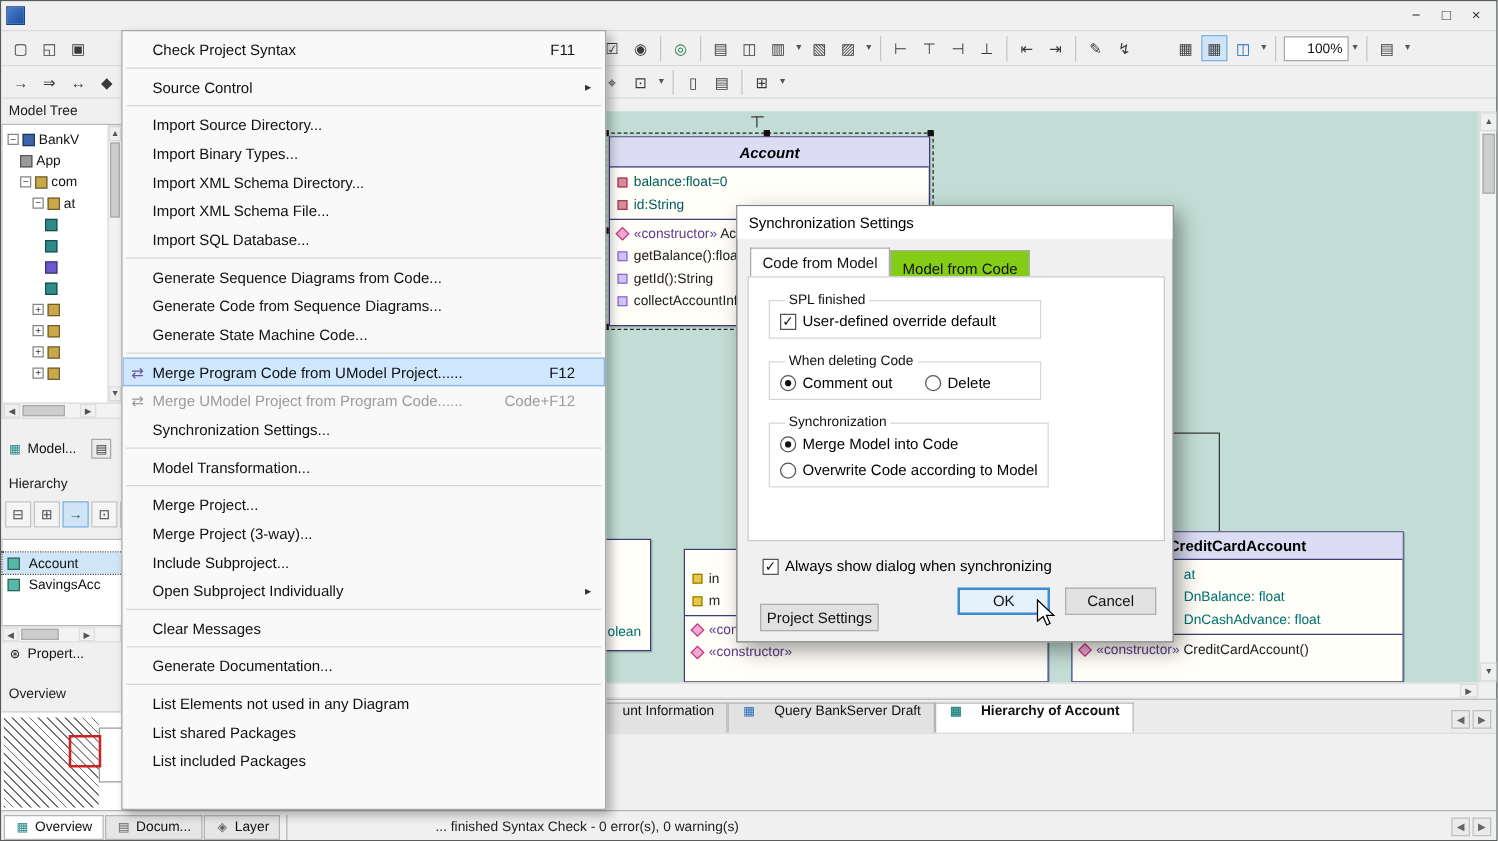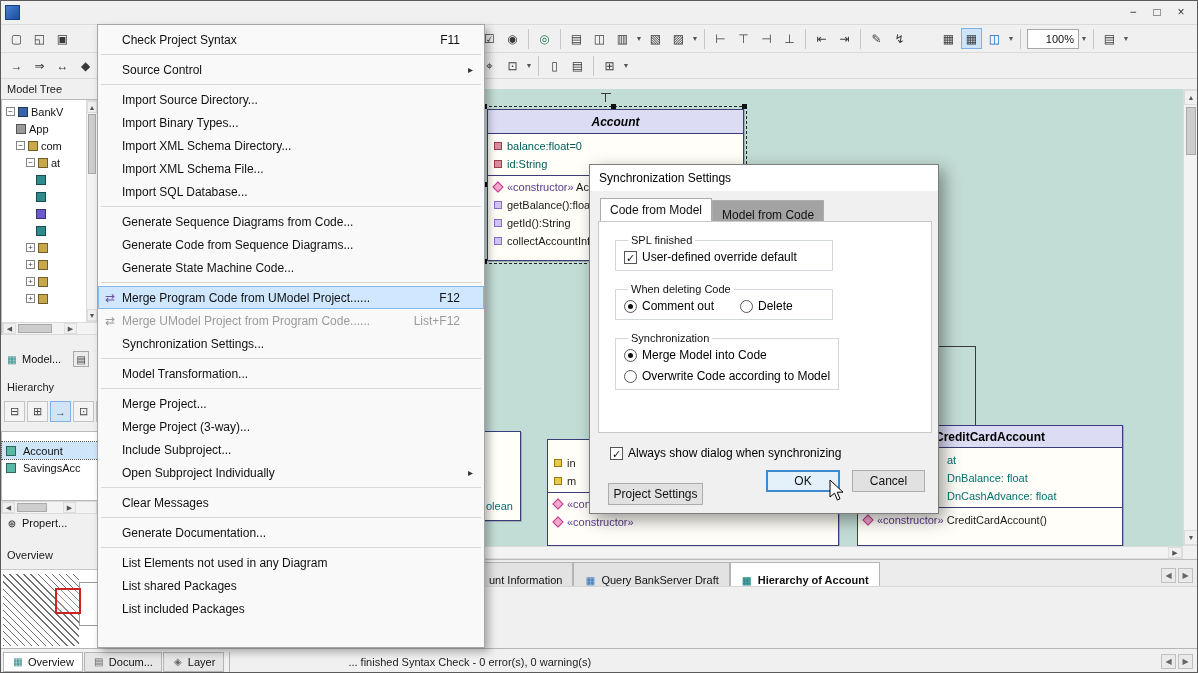--- a/index.html
+++ b/index.html
@@ -65,34 +65,34 @@
 .ctor .cic{transform:rotate(45deg);border-color:#c03a8c;background:#f4a8ce}
 .attr .ctx{color:#005c5c}
 .attr.plain .ctx{color:#222}
 .op .ctx{color:#1a1a1a}
 .stereo{color:#5a3a8a}
 .cc-off .ctx{margin-left:70px;color:#007070}
 .gline{position:absolute;background:#3a3a3a}
 .handle{position:absolute;width:5px;height:5px;background:#111}
 
 #dtabbar{position:absolute;left:212px;top:558px;width:986px;height:27px;background:#ececec;border-top:1px solid #bdbdbd;display:flex;align-items:flex-end;padding-left:248px;z-index:2}
-.dgtab{display:flex;align-items:flex-end;gap:5px;height:24px;padding:0 10px;border:1px solid #b5b5b5;border-bottom:none;background:#e2e2e2;font-size:11px;white-space:nowrap}
+.dgtab{display:flex;align-items:flex-start;gap:14px;height:24px;padding:0 10px;border:1px solid #b5b5b5;border-bottom:none;background:#e2e2e2;font-size:11px;white-space:nowrap}
 .dgtab.active{background:#fff;font-weight:bold}
 #msgpane{position:absolute;left:212px;top:585px;width:986px;height:62px;background:#f0f0f0;border-top:1px solid #d6d6d6;z-index:1}
 
 #bottombar{position:absolute;left:0;top:647px;width:1198px;height:26px;background:#f0f0f0;border-top:1px solid #b5b5b5;display:flex;align-items:center;padding-left:2px;z-index:6}
 .btab{display:flex;align-items:center;gap:4px;height:20px;padding:0 8px;border:1px solid #b5b5b5;background:#e6e6e6;font-size:11px;margin-right:1px;white-space:nowrap}
 .btab.active{background:#fff}
 #status-msg{font-size:11px;color:#222;margin-left:118px;white-space:nowrap}
 .nav-arr{width:15px;height:15px;border:1px solid #c0c0c0;background:#eaeaea;color:#666;font-size:8px;display:flex;align-items:center;justify-content:center;margin-left:2px}
 
 #dialog{position:absolute;left:588px;top:163px;width:350px;height:350px;background:#f0f0f0;border:1px solid #7d7d7d;box-shadow:5px 6px 16px rgba(0,0,0,.4);z-index:60}
 #dlg-title{height:26px;background:#fff;display:flex;align-items:center;padding-left:9px;font-size:12px;color:#000}
 #dlg-tabs{position:absolute;left:10px;top:35px;display:flex}
-.dtab{height:28px;padding:0 9px;border:1px solid #acacac;border-bottom:none;background:#a3a3a3;font-size:12px;display:flex;align-items:center;color:#111}
+.dtab{height:28px;padding:0 9px;border:1px solid #acacac;border-bottom:none;background:#84cc16;font-size:12px;display:flex;align-items:center;color:#111}
 .dtab.active{background:#fff;height:23px;margin-top:-2px;position:relative;z-index:2}
 #dlg-page{position:absolute;left:8px;top:56px;width:334px;height:212px;background:#fff;border:1px solid #c9c9c9;padding:12px 0 0 16px}
 fieldset.grp{width:218px;border:1px solid #d2d8dd;background:#fff;margin-bottom:12px;padding:4px 8px 6px}
 fieldset.grp legend{font-size:11px;padding:0 3px;margin-left:4px;color:#111}
 .chk,.rad{display:flex;align-items:center;gap:5px;font-size:12px;color:#000;white-space:nowrap}
 .cbox{width:13px;height:13px;border:1px solid #555;background:#fff;font-size:11px;line-height:12px;text-align:center;color:#fff;flex:none}
 .cbox.on{color:#111}
 .rdot{width:13px;height:13px;border:1px solid #555;border-radius:50%;background:#fff;position:relative;flex:none}
 .rdot.on::after{content:"";position:absolute;left:3px;top:3px;width:5px;height:5px;border-radius:50%;background:#111}
 .radrow{display:flex;gap:26px}
@@ -501,21 +501,21 @@
         <div class="msep"></div>
         <div class="prow hi">
           <span class="micon">⇄</span>
           <span class="mlabel">Merge Program Code from UModel Project......</span>
           <span class="mshort">F12</span>
           <span class="marrow"></span>
         </div>
         <div class="prow dis">
           <span class="micon">⇄</span>
           <span class="mlabel">Merge UModel Project from Program Code......</span>
-          <span class="mshort">List+F12</span>
+          <span class="mshort">Code+F12</span>
           <span class="marrow"></span>
         </div>
         <div class="prow">
           <span class="micon"></span>
           <span class="mlabel">Synchronization Settings...</span>
           <span class="mshort"></span>
           <span class="marrow"></span>
         </div>
         <div class="msep"></div>
         <div class="prow">

